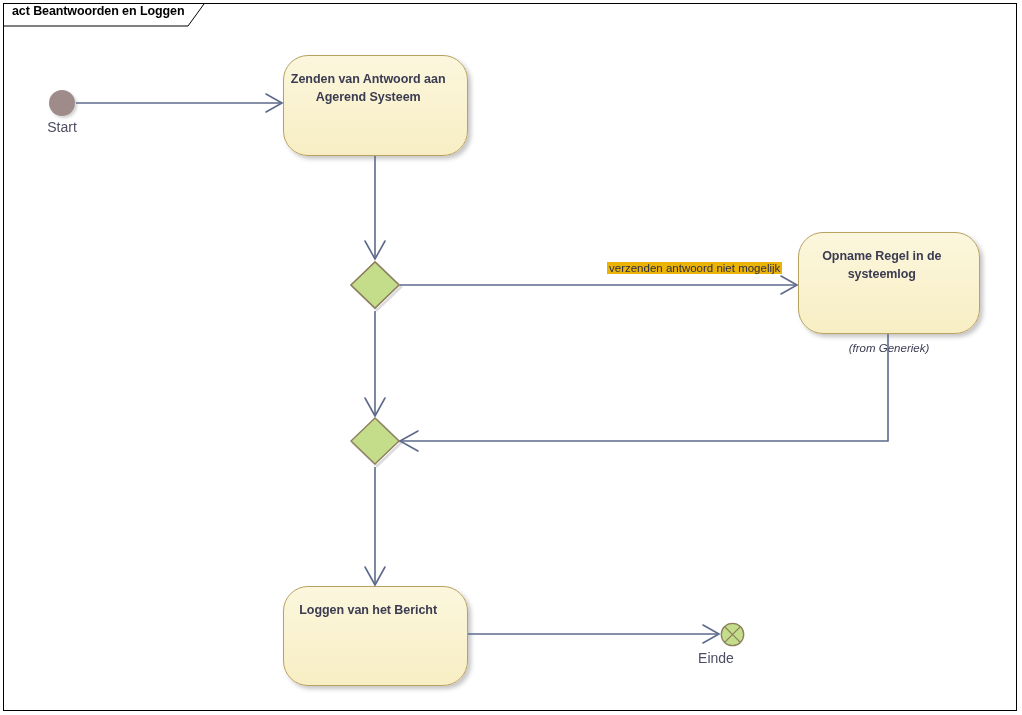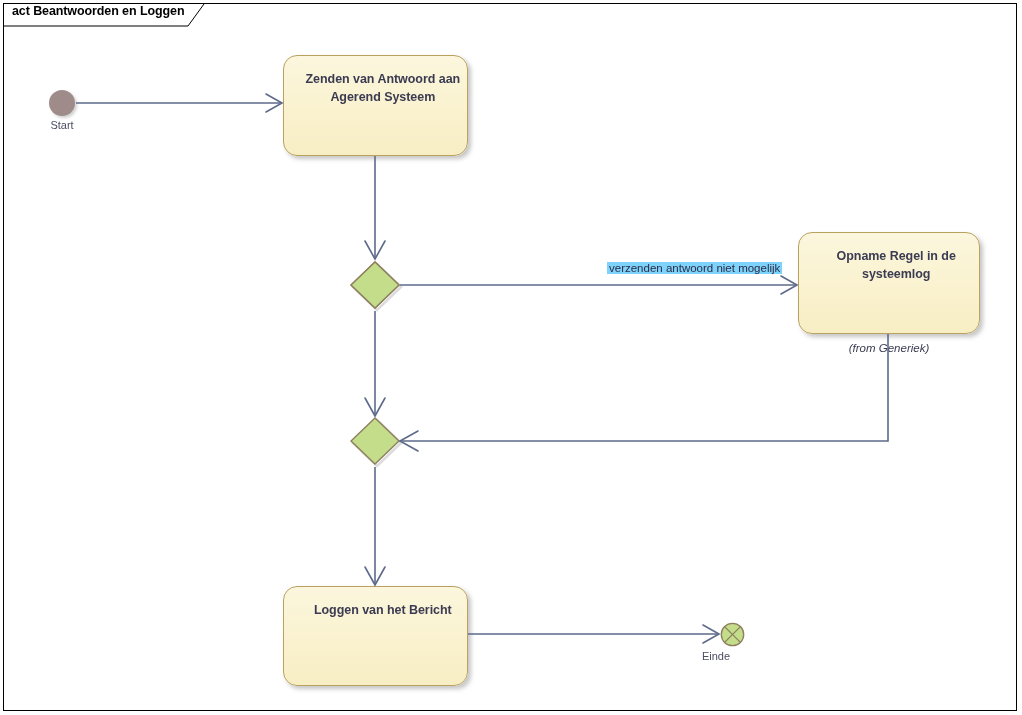--- a/index.html
+++ b/index.html
@@ -42,26 +42,26 @@
     color: #000000;
     white-space: nowrap;
     letter-spacing: -0.1px;
   }
 
   
   .activity {
     position: absolute;
     box-sizing: border-box;
     border: 1px solid #b9a15e;
-    border-radius: 14px;
+    border-radius: 25px;
     background: linear-gradient(to bottom, #fbf6dd 0%, #faf2cf 55%, #f7eec4 100%);
     box-shadow: 3px 3px 4px rgba(120,120,120,0.42);
     display: flex;
     align-items: flex-start;
-    justify-content: flex-end;
+    justify-content: flex-start;
   }
   .activity-label {
     margin-top: 14px;
     width: 92%;
     text-align: center;
     font-size: 12.5px;
     font-weight: bold;
     color: #3b3b52;
     line-height: 1.45;
     letter-spacing: -0.05px;
@@ -80,21 +80,21 @@
   .start-node {
     position: absolute;
     width: 26px;
     height: 26px;
     border-radius: 50%;
     background: #a08b8b;
     box-shadow: 2px 2px 3px rgba(150,150,150,0.45);
   }
   .node-caption {
     position: absolute;
-    font-size: 11px;
+    font-size: 14px;
     color: #4d4d63;
     white-space: nowrap;
     text-align: center;
   }
 
   
   .end-node {
     position: absolute;
     width: 25px;
     height: 25px;
@@ -104,21 +104,21 @@
   .diamond {
     position: absolute;
   }
 
   
   .edge-label {
     position: absolute;
     font-size: 11.5px;
     color: #2d2d44;
     white-space: nowrap;
-    background: #7dd3fc;
+    background: #eab308;
     padding: 0 2px;
   }
 
   svg.edges {
     position: absolute;
     left: 0; top: 0;
     width: 1022px;
     height: 715px;
     pointer-events: none;
   }

